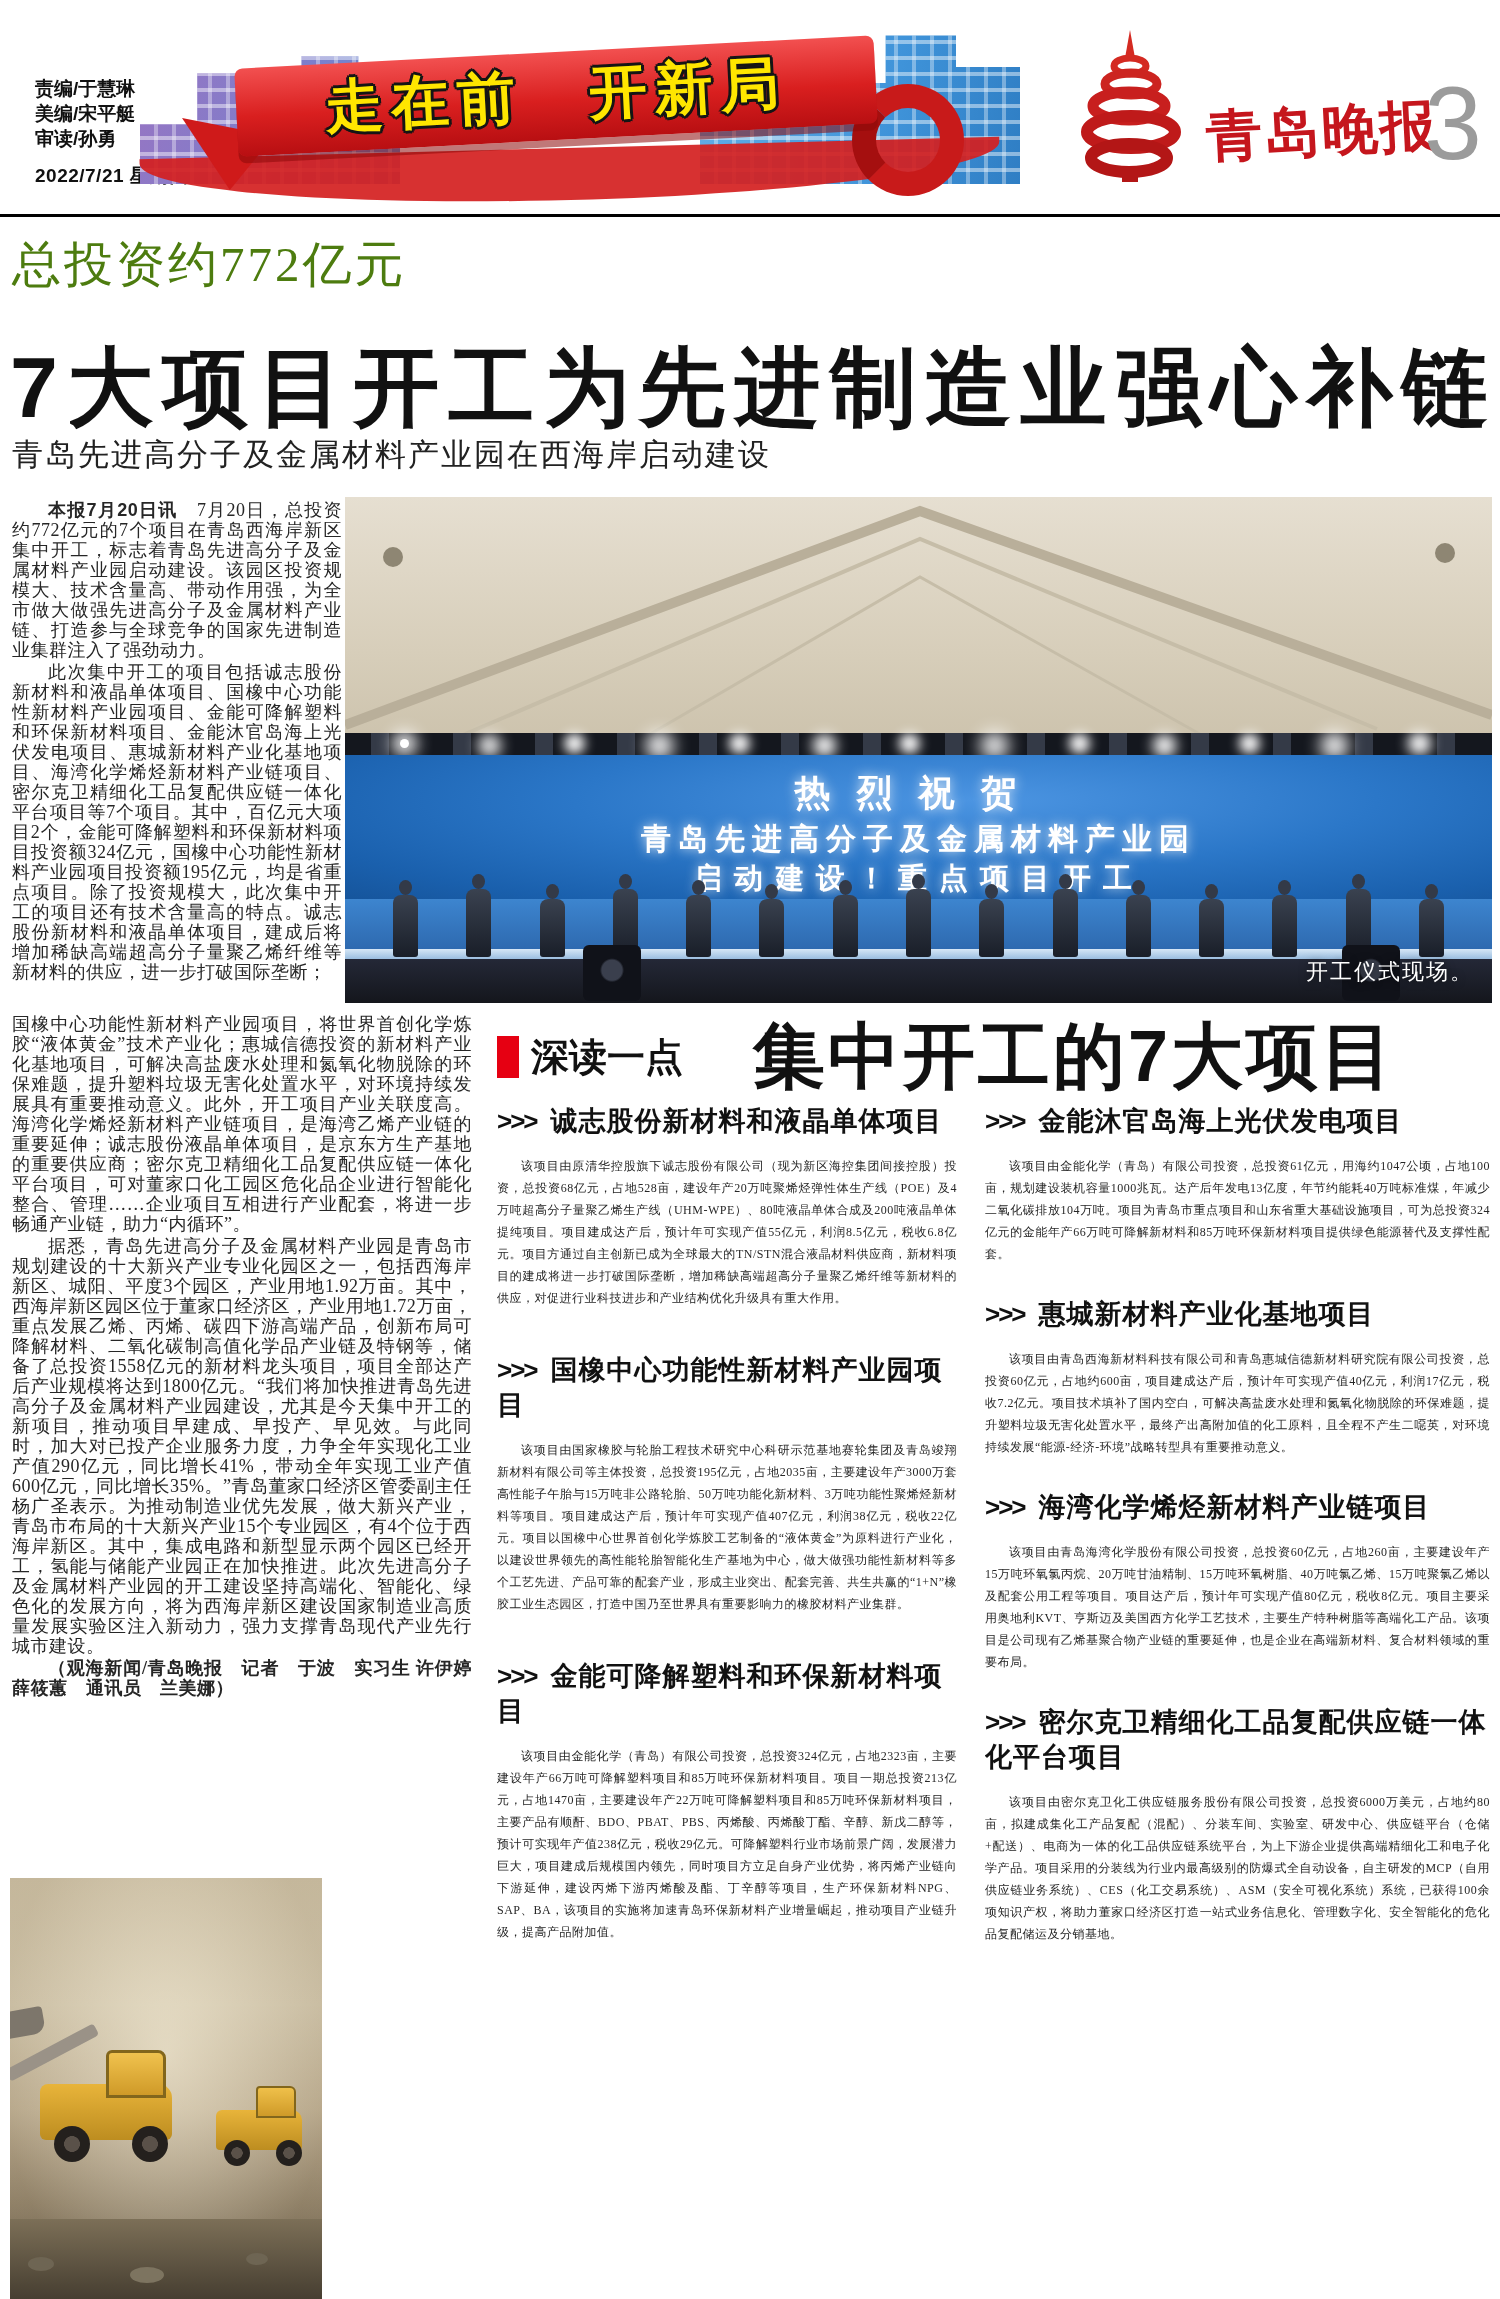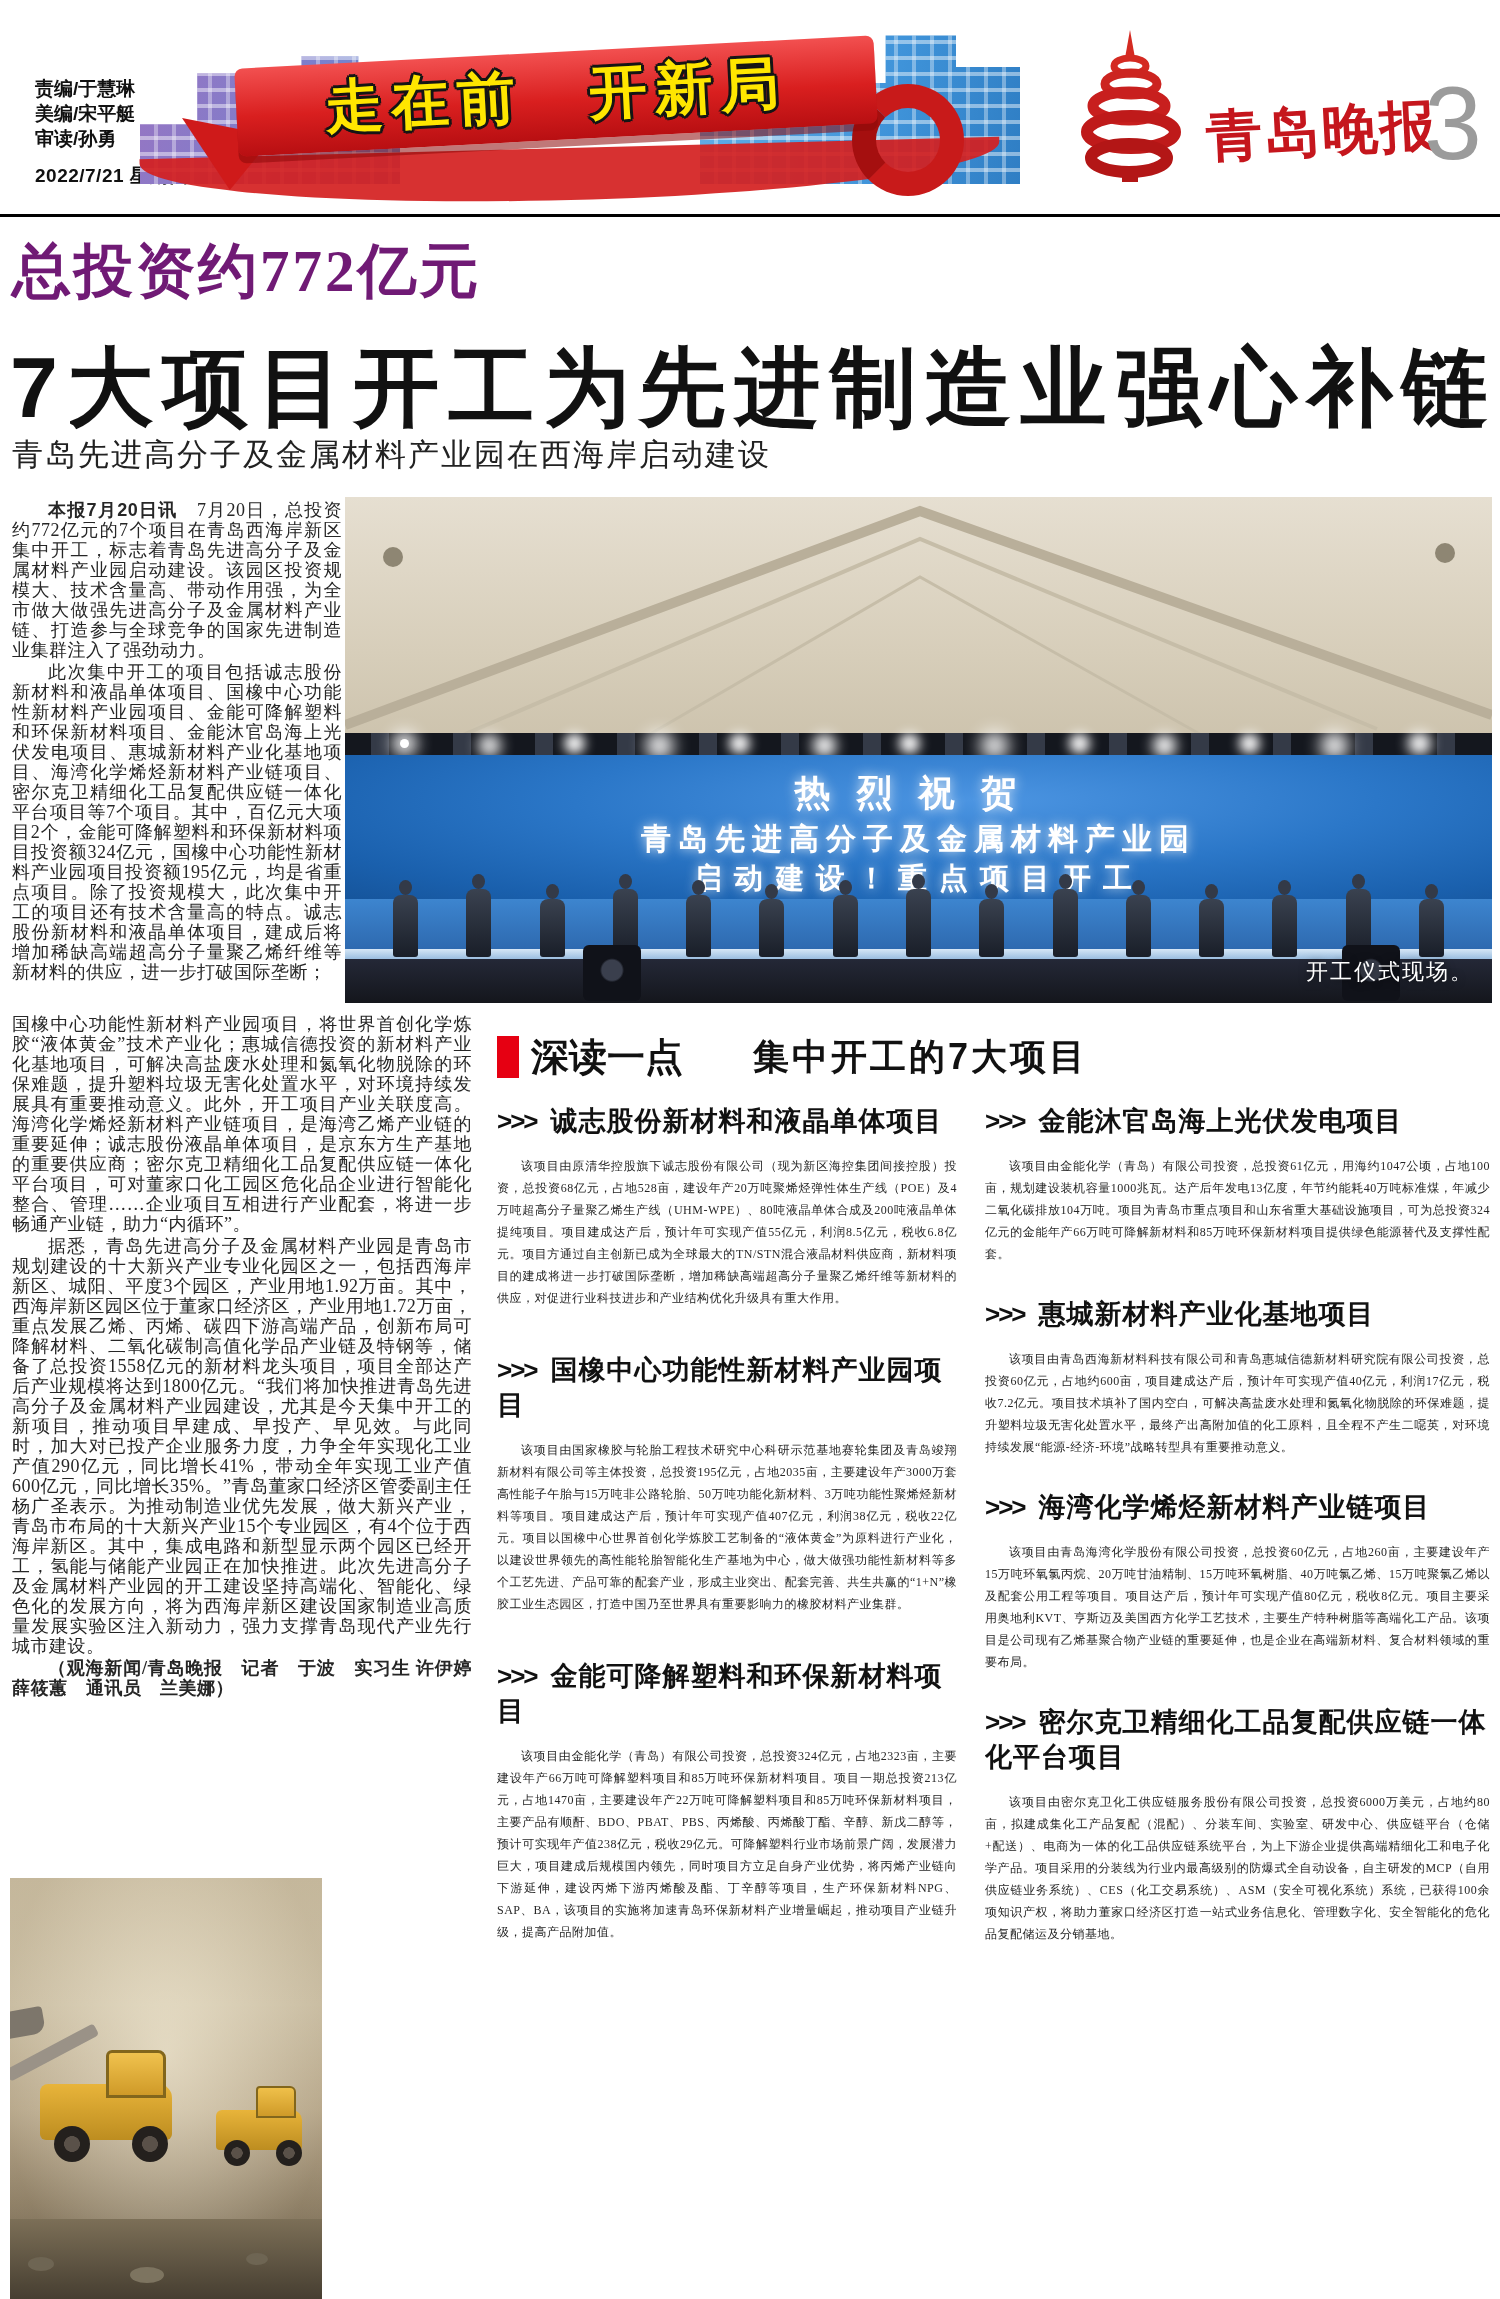--- a/index.html
+++ b/index.html
@@ -43,21 +43,21 @@
       border-radius:0 0 55% 55% / 0 0 100% 100%; transform:rotate(-1.5deg); opacity:.92; }
 
   .tower { left:1052px; top:28px; width:156px; height:156px; }
   .paper-name { left:1206px; top:94px; font-size:56px; font-weight:bold; color:#c5161d;
       transform:rotate(-3deg); letter-spacing:2px; }
   .page-no { left:1424px; top:64px; font-size:104px; color:#9b9b9b; font-weight:400;
       font-family:"Liberation Sans","DejaVu Sans",sans-serif; }
   .header-rule { left:0; top:214px; width:1500px; height:3px; background:#000; }
 
   
-  .kicker { left:12px; top:232px; font-size:59px; font-weight:bold; letter-spacing:3px; color:#701a75; }
+  .kicker { left:12px; top:232px; font-size:49px; font-weight:normal; letter-spacing:3px; color:#4d7c0f; }
   .main-head { left:10px; top:330px; width:1480px; font-family:"Liberation Sans","DejaVu Sans",sans-serif;
       font-weight:900; font-size:86px; color:#111; text-align:justify;
       -moz-text-align-last:justify; text-align-last:justify; letter-spacing:2px; white-space:nowrap; }
   .sub-head { left:12px; top:434px; font-family:Liberation Mono, monospace;
       font-weight:500; font-size:31px; letter-spacing:2px; color:#222; }
 
   
   .body-text { font-size:18px; line-height:20px; text-align:justify; color:#262626; letter-spacing:0.5px; }
   .body-text p { margin:0 0 2px 0; text-indent:2em; }
   .body-text p.cont { text-indent:0; }
@@ -103,21 +103,21 @@
       background-image:radial-gradient(circle at 50% 45%,#3a3f4d 0 10px,#101219 12px); }
   .spk-l { left:238px; } .spk-r { right:92px; }
   .photo-caption { position:absolute; right:18px; top:460px; color:#fff; font-size:22px;
       font-family:"Liberation Sans","DejaVu Sans",sans-serif; letter-spacing:2px;
       text-shadow:0 0 8px rgba(0,0,0,.7); }
 
   
   .feature-head { left:497px; top:1018px; width:993px; height:78px; display:flex; align-items:center; }
   .fh-square { width:22px; height:42px; background:#e60012; margin-right:12px; }
   .fh-label { font-family:"Liberation Sans","DejaVu Sans",sans-serif; font-weight:900; font-size:38px; color:#111; }
-  .fh-title { font-family:"Liberation Sans","DejaVu Sans",sans-serif; font-weight:900; font-size:36px;
+  .fh-title { font-family:"Liberation Sans","DejaVu Sans",sans-serif; font-weight:900; font-size:72px;
       letter-spacing:3px; margin-left:70px; color:#111; }
 
   .col-mid { left:497px; top:1104px; width:460px; height:1192px; overflow:hidden; }
   .col-right { left:985px; top:1104px; width:505px; height:1192px; overflow:hidden; }
   .sec { margin-bottom:44px; }
   .col-right .sec { margin-bottom:32px; }
   .sec-head { margin:0 0 16px 0; font-family:"Liberation Sans","DejaVu Sans",sans-serif;
       font-weight:900; font-size:27px; line-height:1.3; color:#111; letter-spacing:1px; }
   .sec-head .marker { margin-right:14px; letter-spacing:-2px; font-size:26px; }
   .sec-body { margin:0; font-size:12px; line-height:22px; text-align:justify; text-indent:2em;

